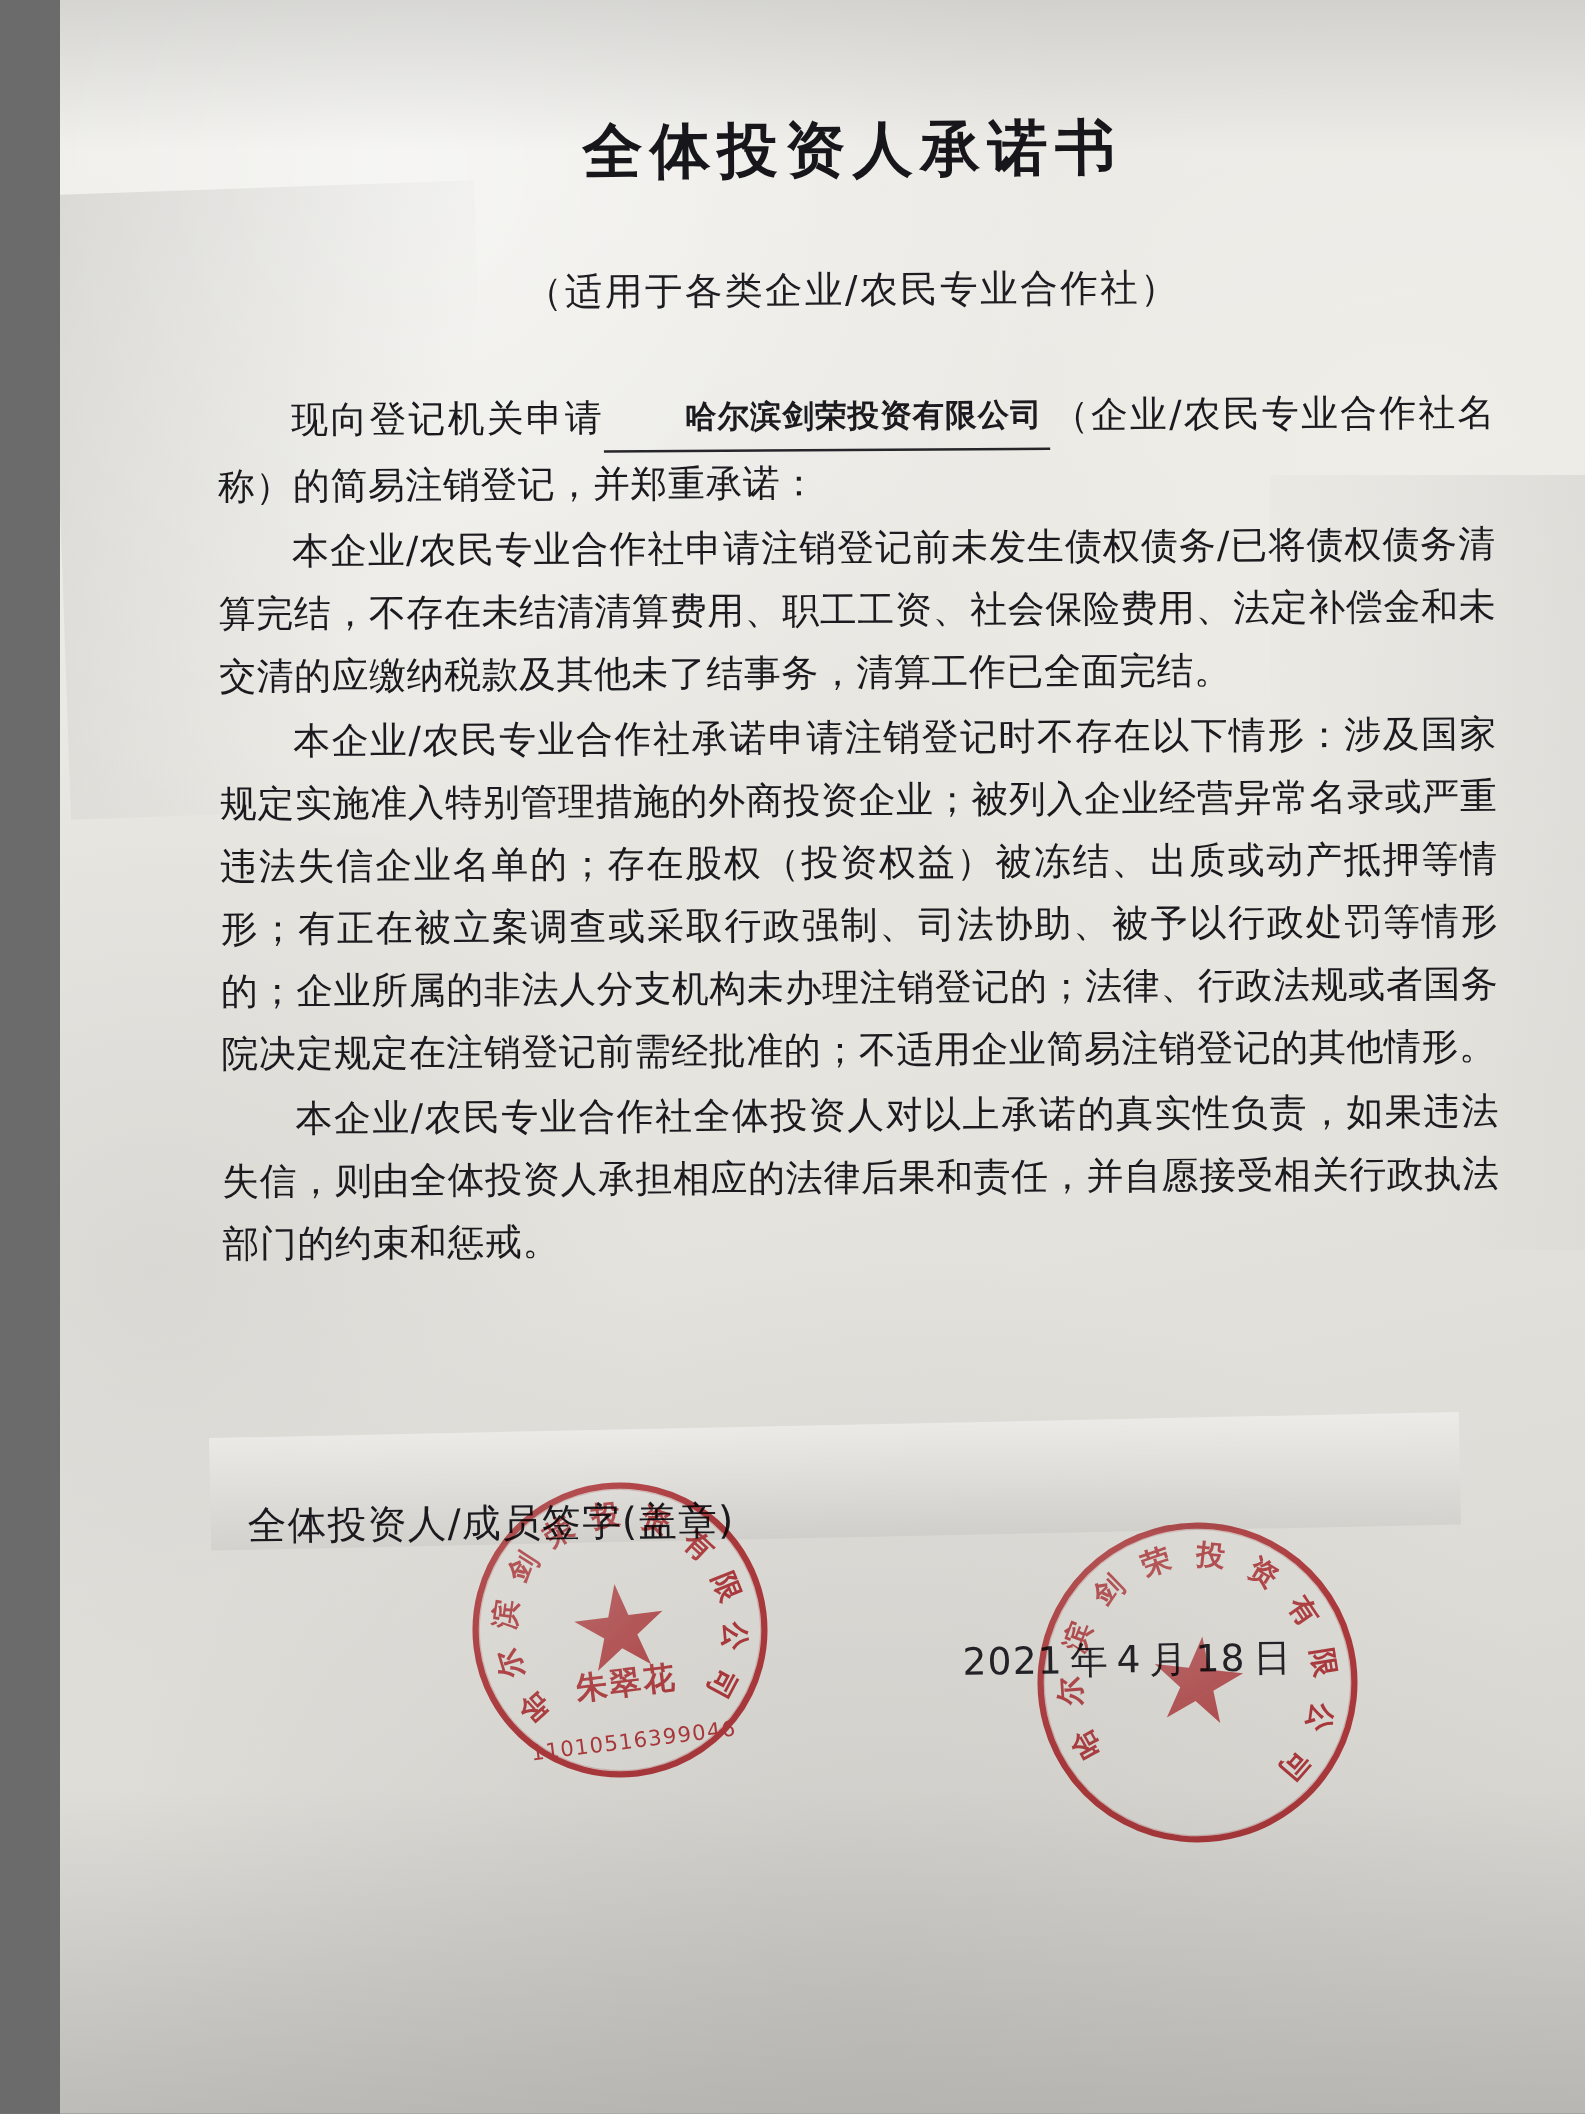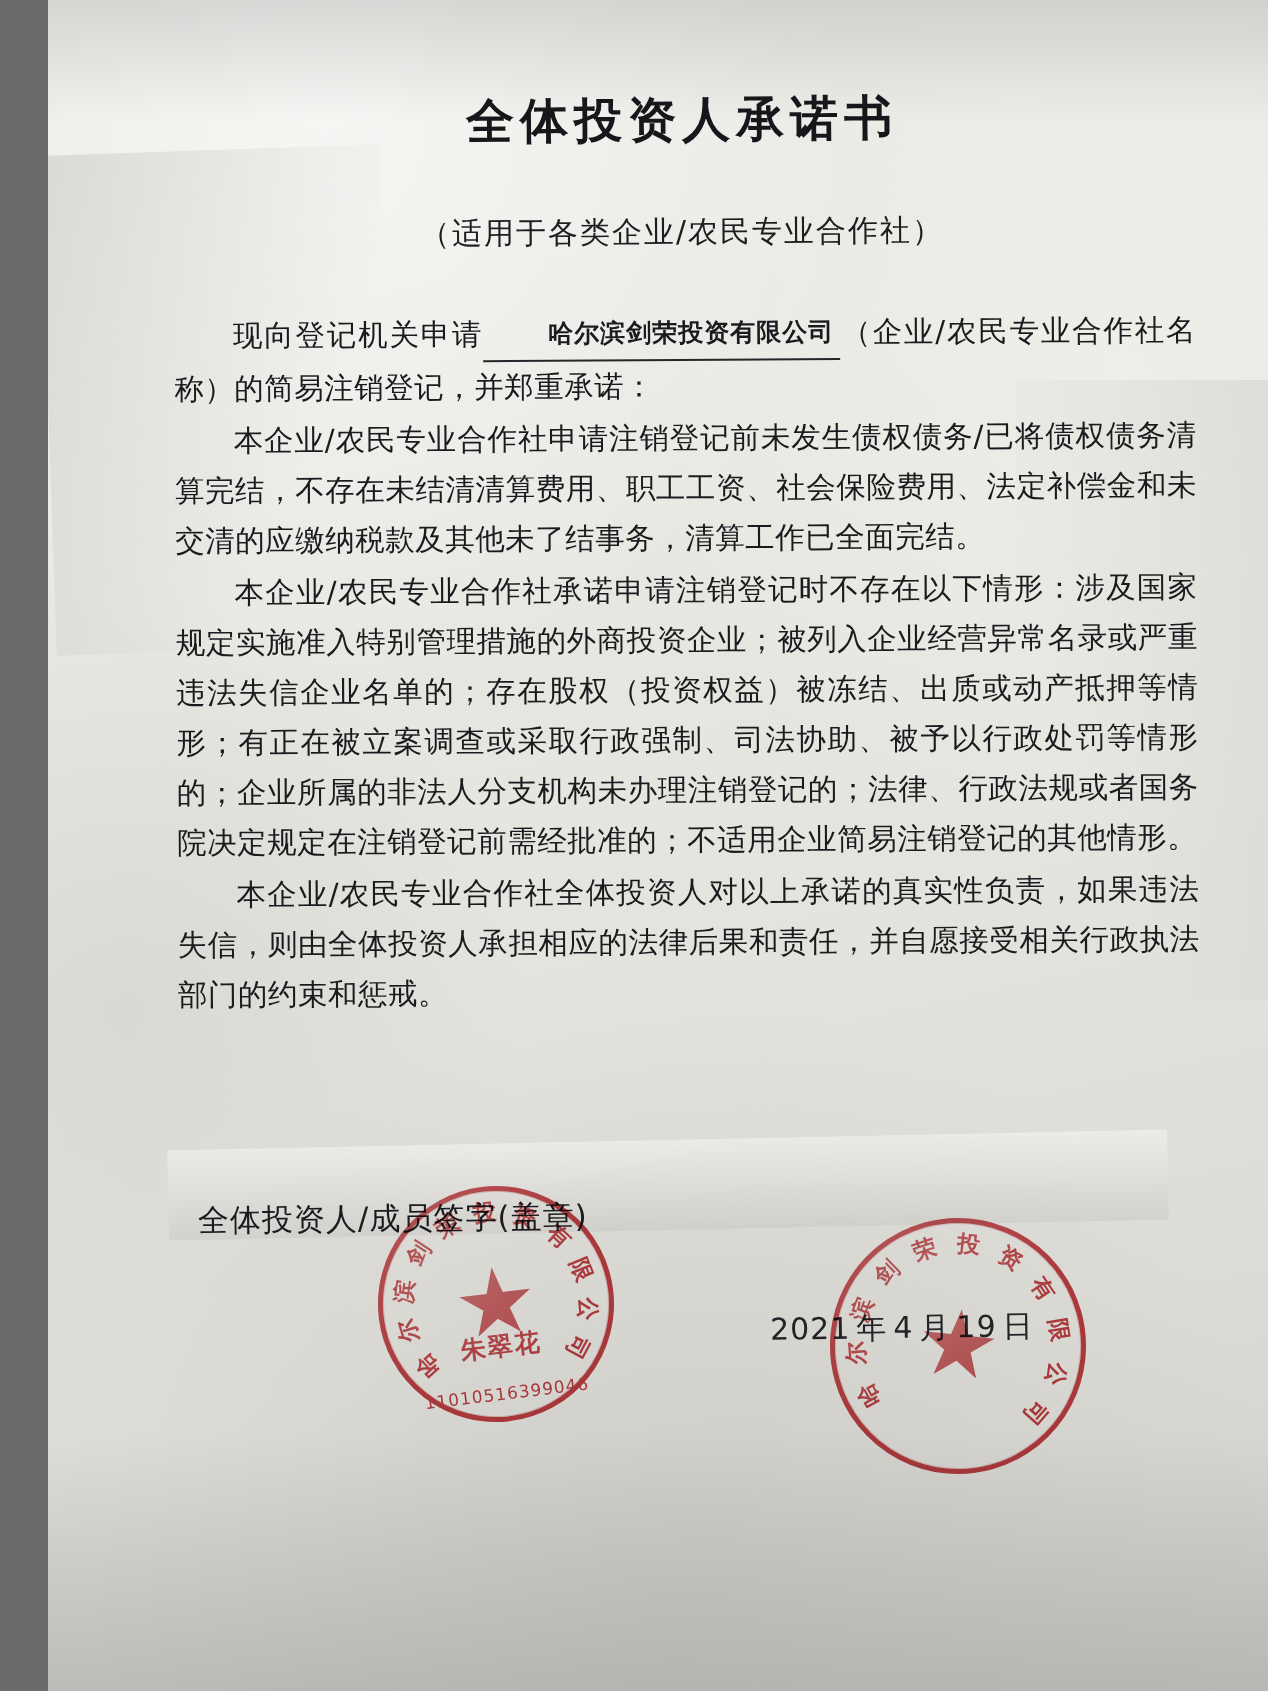--- a/index.html
+++ b/index.html
@@ -230,21 +230,21 @@
 
     <p class="para">本企业/农民专业合作社承诺申请注销登记时不存在以下情形：涉及国家规定实施准入特别管理措施的外商投资企业；被列入企业经营异常名录或严重违法失信企业名单的；存在股权（投资权益）被冻结、出质或动产抵押等情形；有正在被立案调查或采取行政强制、司法协助、被予以行政处罚等情形的；企业所属的非法人分支机构未办理注销登记的；法律、行政法规或者国务院决定规定在注销登记前需经批准的；不适用企业简易注销登记的其他情形。</p>
 
     <p class="para">本企业/农民专业合作社全体投资人对以上承诺的真实性负责，如果违法失信，则由全体投资人承担相应的法律后果和责任，并自愿接受相关行政执法部门的约束和惩戒。</p>
 
   </div>
 
   <div class="signature-row">全体投资人/成员签字(盖章)</div>
 
   <div class="date-row">
-    <span class="dnum">2021</span><span>年</span><span class="dnum">4</span><span>月</span><span class="dnum">19</span><span>日</span>
+    <span class="dnum">2021</span><span>年</span><span class="dnum">4</span><span>月</span><span class="dnum">18</span><span>日</span>
   </div>
 
   <div class="seal" id="seal-signer">
     <div class="ring"></div>
     <div class="arc-text">
         <span style="transform: rotate(-125deg) translate(0px, -92px) rotate(0deg) translate(-50%, -50%);">哈</span>
         <span style="transform: rotate(-100deg) translate(0px, -92px) rotate(0deg) translate(-50%, -50%);">尔</span>
         <span style="transform: rotate(-75deg) translate(0px, -92px) rotate(0deg) translate(-50%, -50%);">滨</span>
         <span style="transform: rotate(-50deg) translate(0px, -92px) rotate(0deg) translate(-50%, -50%);">剑</span>
         <span style="transform: rotate(-25deg) translate(0px, -92px) rotate(0deg) translate(-50%, -50%);">荣</span>

